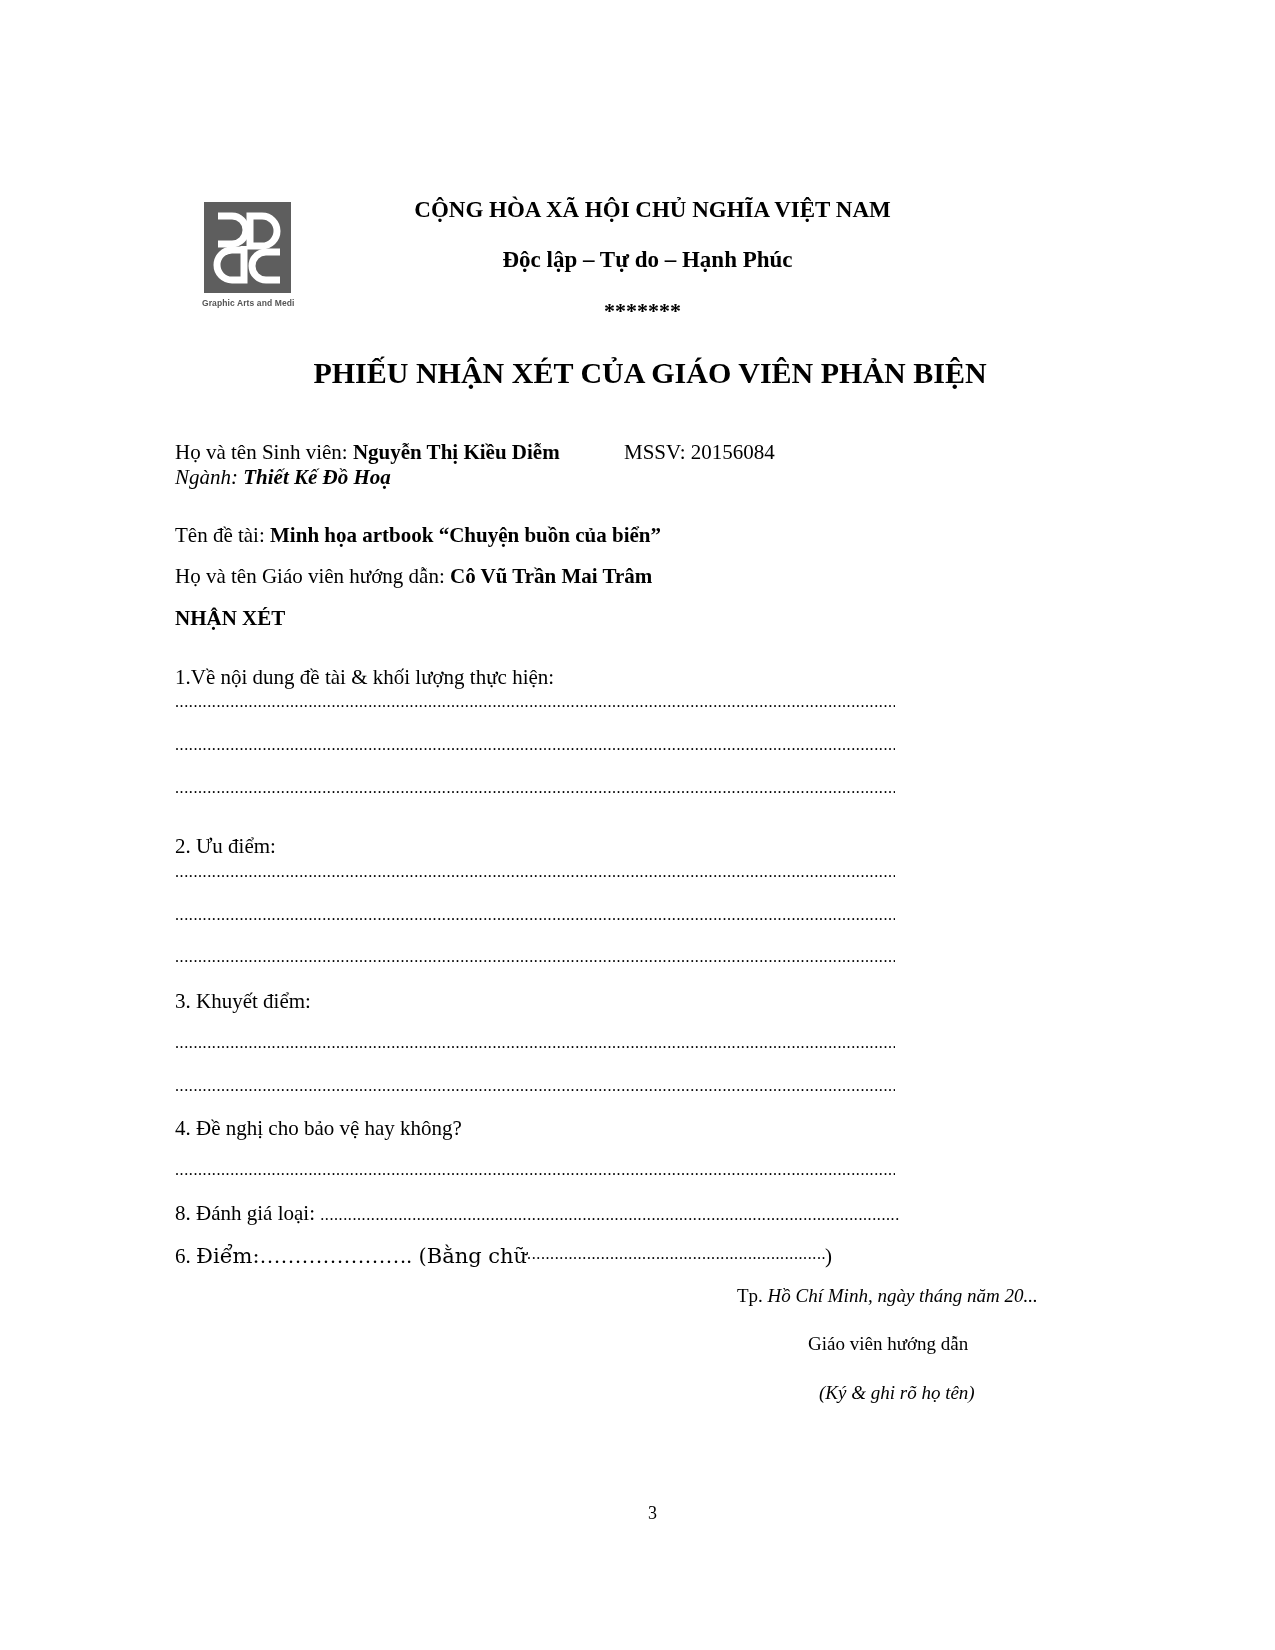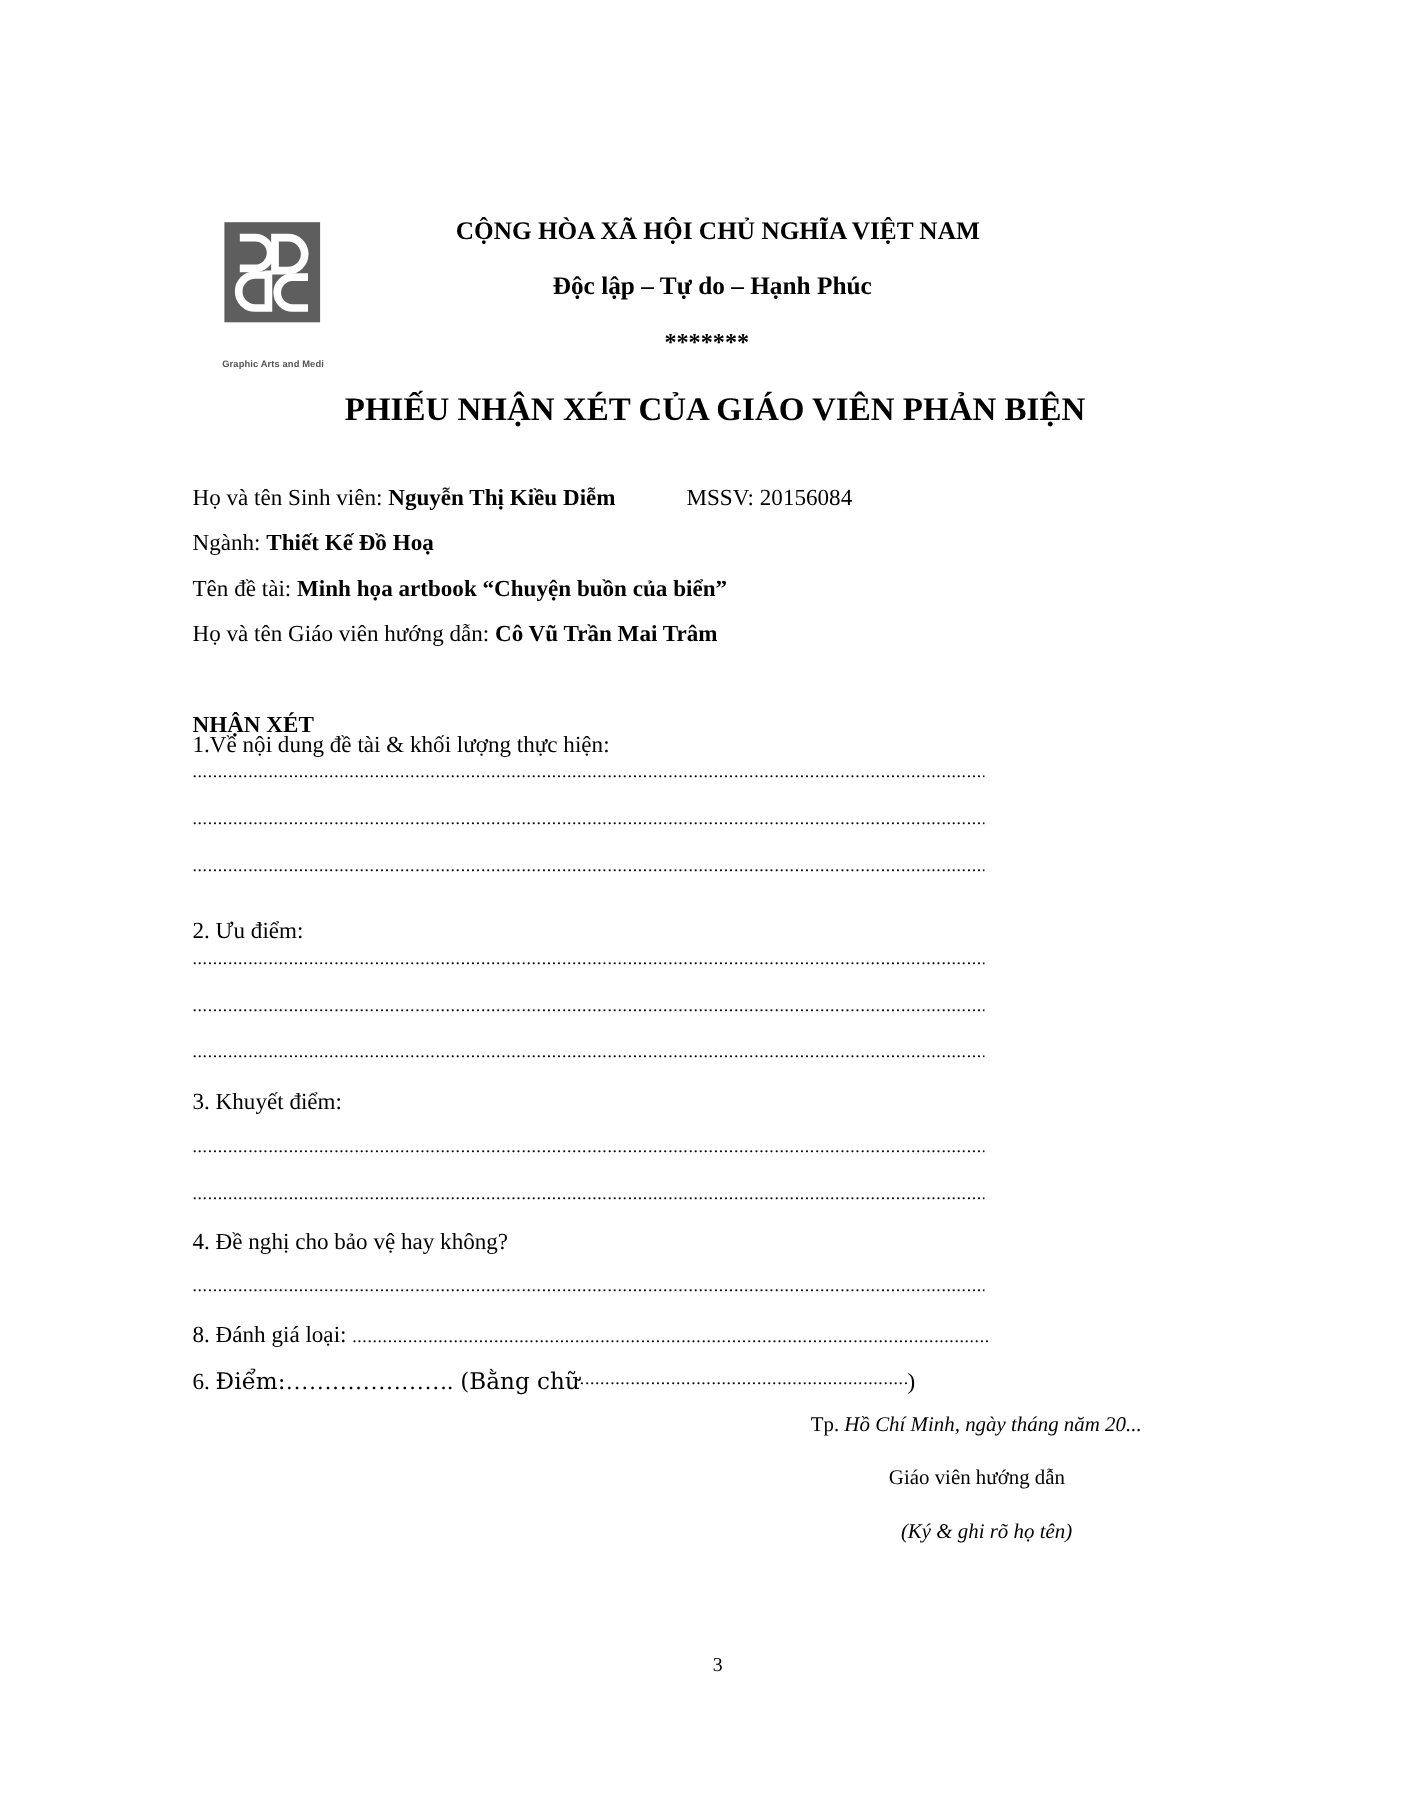--- a/index.html
+++ b/index.html
@@ -2,25 +2,25 @@
 <html><head>
 <meta charset="utf-8">
 <style>
   html, body { margin:0; padding:0; background:#ffffff; }
   body { width:1275px; height:1650px; position:relative; overflow:hidden;
          font-family:"Liberation Serif", serif; color:#000; }
   .abs { position:absolute; white-space:nowrap; }
   .logo { position:absolute; left:204px; top:202px; width:87px; height:91px; background:#5e5e5e; }
   .logo svg { display:block; }
   .logo-caption { position:absolute; left:202px; top:298px; font-family:"Liberation Sans", sans-serif;
-                  font-weight:bold; font-size:8.5px; color:#555; letter-spacing:0.1px;margin-top:28px; }
+                  font-weight:bold; font-size:8.5px; color:#555; letter-spacing:0.1px; }
   .hdr { font-weight:bold; font-size:23px; left:0; width:1275px; text-align:center; }
   .title { font-weight:bold; font-size:30px; left:0; width:1300px; text-align:center; }
   .line { left:175px; font-size:21px; }
-  .b { font-weight:bold;margin-top:40px; }
+  .b { font-weight:bold; }
   .dots { left:175px; font-size:16px; letter-spacing:0.6px; overflow:hidden; width:720px; }
   .sig { font-size:19px; }
   .i { font-style:italic; }
   .pnum { font-size:18px; left:648px; top:1503px; }
 </style>
 </head>
 <body>
 
 <div class="logo">
   <svg width="87" height="91" viewBox="0 0 87 91">
@@ -43,21 +43,21 @@
 <div class="abs hdr" style="top:298px; left:5px; font-size:22px;">*******</div>
 
 <div class="abs title" style="top:356px;">PHIẾU NHẬN XÉT CỦA GIÁO VIÊN PHẢN BIỆN</div>
 
 <div class="abs line" style="top:440px;">
   <span>Họ và tên Sinh viên: </span><span class="b">Nguyễn Thị Kiều Diễm</span>
 </div>
 <div class="abs line" style="top:440px; left:624px;">
   <span>MSSV: </span><span>20156084</span>
 </div>
-<div class="abs line" style="top:481px;">
+<div class="abs line" style="top:465px;font-style:italic;">
   <span>Ngành: </span><span class="b">Thiết Kế Đồ Hoạ</span>
 </div>
 <div class="abs line" style="top:523px;">
   <span>Tên đề tài: </span><span class="b">Minh họa artbook “Chuyện buồn của biển”</span>
 </div>
 <div class="abs line" style="top:564px;text-align:center;">
   <span>Họ và tên Giáo viên hướng dẫn:  </span><span class="b">Cô Vũ Trần Mai Trâm</span>
 </div>
 
 <div class="abs line b" style="top:606px;">NHẬN XÉT</div>

